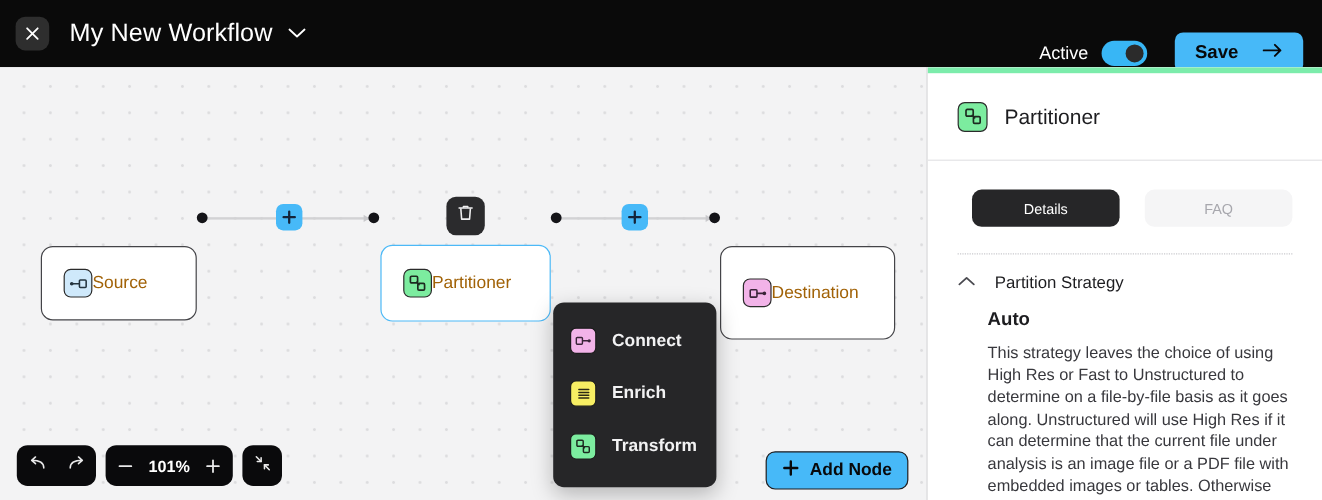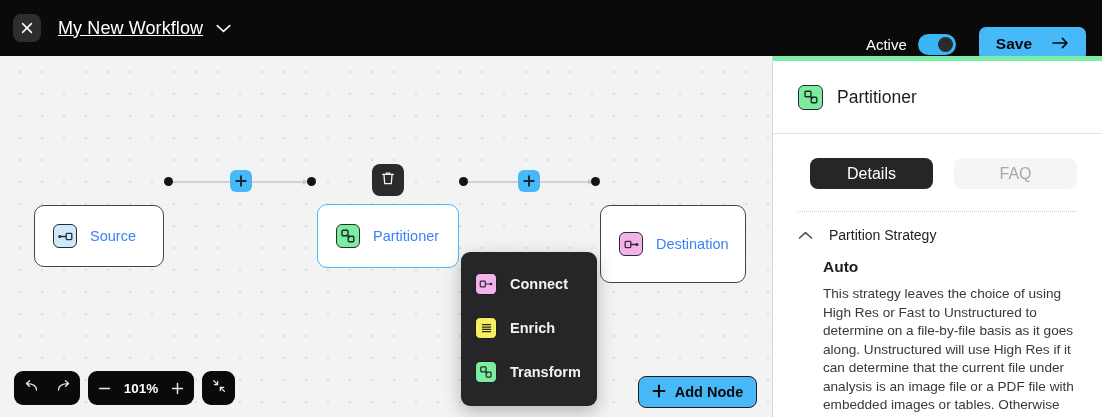--- a/index.html
+++ b/index.html
@@ -21,23 +21,22 @@
   .close-btn {
     width: 28px; height: 28px; margin-left: 13px;
     background: #2e2e2e; border-radius: 8px;
     display: flex; align-items: center; justify-content: center;
     cursor: pointer;
   }
   .close-btn svg { display: block; }
   .wf-title {
     margin-left: 17px;
     color: #ffffff;
-    font-size: 18px;
+    font-size: 21px;
     letter-spacing: .1px;
-    text-decoration: underline;
   }
   .chev-wrap {
     margin-left: 13px; display: flex; align-items: center;
     cursor: pointer;
   }
   .header-right {
     margin-left: auto; display: flex; align-items: center;
     padding-right: 16px;
     margin-top: 32px;
   }
@@ -81,21 +80,21 @@
     cursor: pointer;
   }
   .node.selected { border: 1.6px solid #4cb9f7; }
   .node-icon {
     width: 24px; height: 24px; margin-left: 18px;
     border-radius: 6px;
     border: 1.3px solid #2b2b2b;
     display: flex; align-items: center; justify-content: center;
     flex: none;
   }
-  .node-label { margin-left: 13px; font-size: 14.5px; color: #3b82f6; }
+  .node-label { font-size: 14.5px; color: #a16207; }
 
   .port {
     position: absolute; width: 9px; height: 9px;
     border-radius: 50%; background: #141418;
   }
   .edge {
     position: absolute; height: 2px; background: #d2d2d4;
   }
   .edge-arrow {
     position: absolute; width: 0; height: 0;
@@ -178,21 +177,21 @@
   .panel-head-icon {
     width: 25px; height: 25px; border-radius: 6px;
     border: 1.4px solid #2b2b2b;
     display: flex; align-items: center; justify-content: center;
   }
   .panel-title { margin-left: 14px; font-size: 17.5px; color: #1d1d20; }
   .tabs { display: flex; gap: 9px; padding: 24px 25px 0 25px; }
   .tab {
     flex: 1; height: 31px; border-radius: 8px;
     display: flex; align-items: center; justify-content: center;
-    font-size: 16px; cursor: pointer; margin-left: 12px;
+    font-size: 12px; cursor: pointer; margin-left: 12px;
   }
   .tab.active { background: #262628; color: #ffffff; }
   .tab.inactive { background: #f5f5f6; color: #a7a7ad; }
   .divider {
     margin: 22px 25px 0 25px;
     border-top: 1.6px dotted #c9c9cd;
   }
   .section-head {
     display: flex; align-items: center;
     padding: 14px 25px 0 25px;

